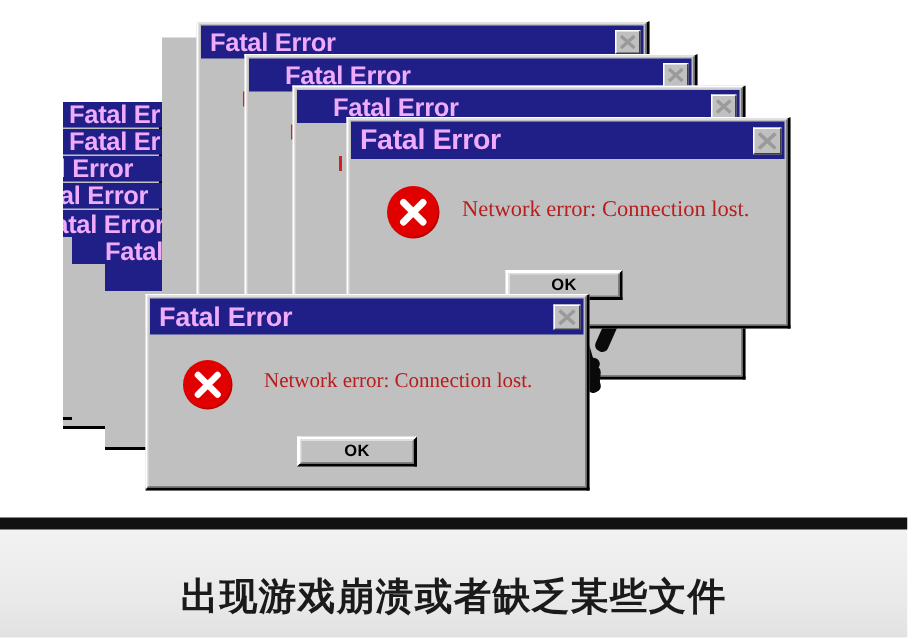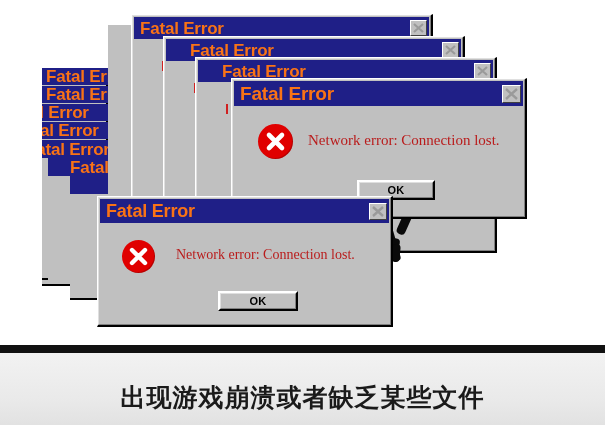--- a/index.html
+++ b/index.html
@@ -66,21 +66,21 @@
     left: 2px;
     top: 2px;
     right: 2px;
     height: 22px;
     background: #1f1f87;
     display: flex;
     align-items: center;
     overflow: hidden;
   }
   .titlebar-text {
-    color: #f97316;
+    color: #f0abfc;
     font-family: "Liberation Sans", sans-serif;
     font-size: 17px;
     font-weight: bold;
     letter-spacing: -0.2px;
     white-space: nowrap;
     margin-left: 6px;
     line-height: 1;
   }
   .close-btn {
     position: absolute;
@@ -125,21 +125,20 @@
     position: absolute;
     background: #c0c0c0;
     border-top: 2px solid #ffffff;
     border-left: 2px solid #ffffff;
     border-right: 2px solid #000000;
     border-bottom: 2px solid #000000;
     box-sizing: border-box;
     display: flex;
     align-items: center;
     justify-content: center;
-    margin-left: 20px;
   }
   .ok-btn-face {
     position: absolute;
     left: 0; top: 0; right: 0; bottom: 0;
     border-top: 1px solid #dfdfdf;
     border-left: 1px solid #dfdfdf;
     border-right: 1px solid #808080;
     border-bottom: 1px solid #808080;
     pointer-events: none;
   }

